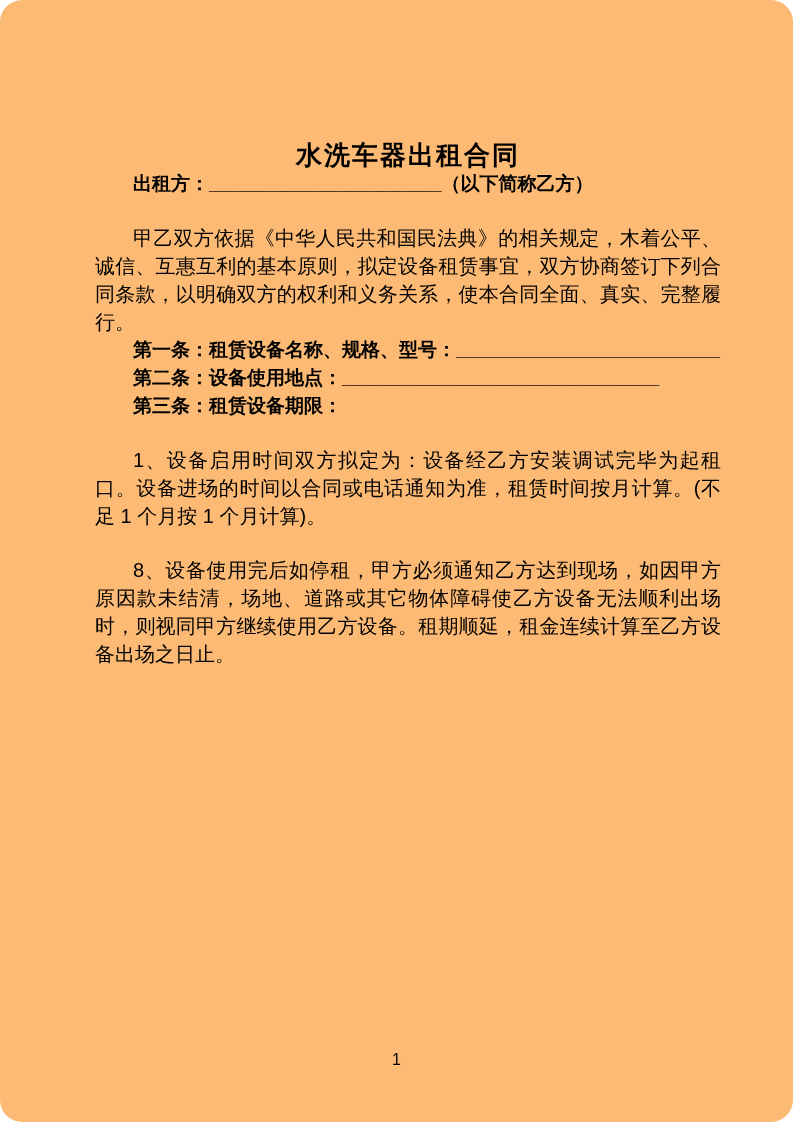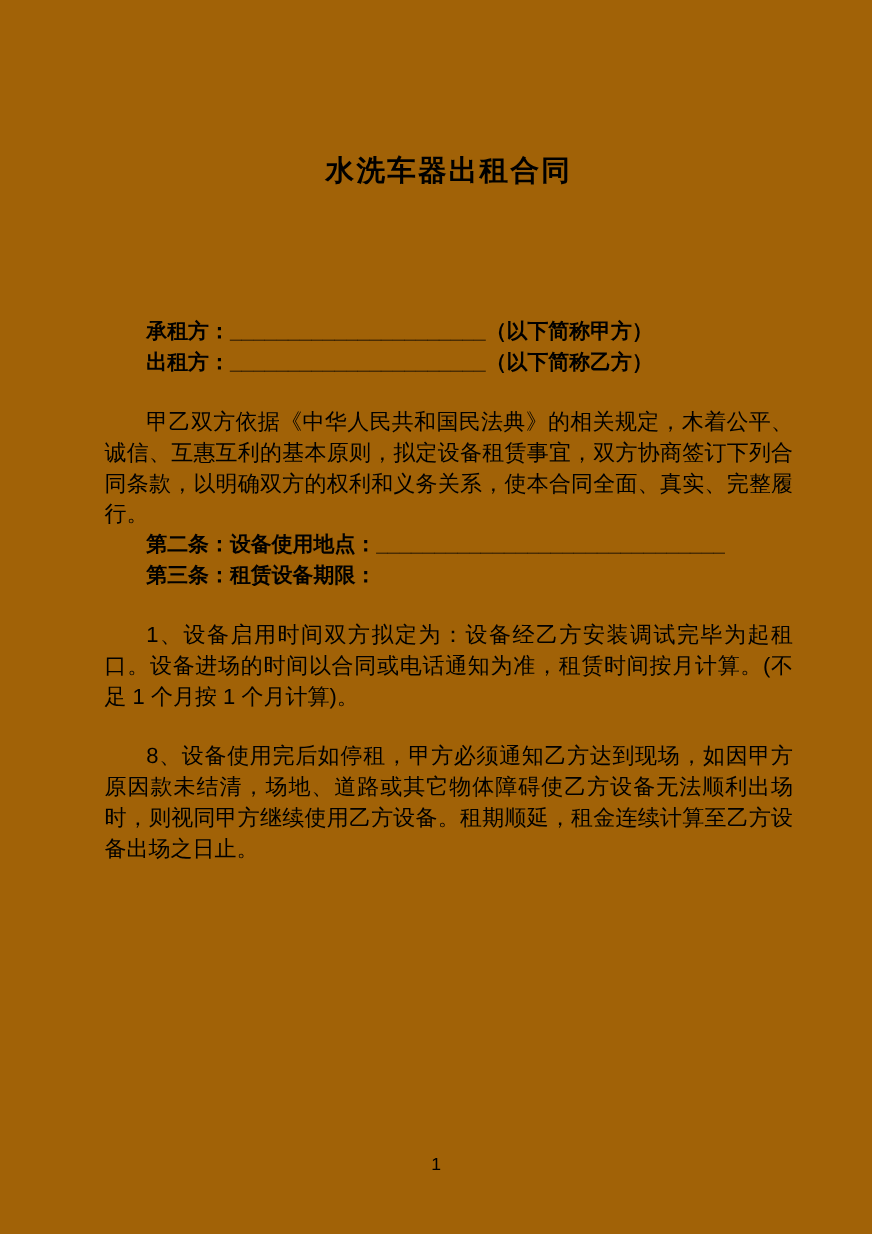--- a/index.html
+++ b/index.html
@@ -1,25 +1,26 @@
 <!DOCTYPE html>
 <html><head>
 <meta charset="utf-8">
 <style>
   * { margin: 0; padding: 0; box-sizing: border-box; }
   html, body { background: #ffffff; }
   .page {
     width: 793px;
     height: 1122px;
-    background: #a16207;
+    background: #fdba74;
     position: relative;
     overflow: hidden;
     font-family: "Liberation Sans", "DejaVu Sans", sans-serif;
     color: #000000;
     margin: 0 auto;
+    border-radius: 22px;
   }
   .content {
     position: absolute;
     top: 0;
     left: 95px;
     width: 626px;
   }
   .doc-title {
     margin-top: 140px;
     font-size: 26px;
@@ -55,26 +56,26 @@
   }
 </style>
 </head>
 <body>
 
 <div class="page">
   <div class="content">
 
     <h1 class="doc-title">水洗车器出租合同</h1>
 
-    <p class="line bold indent party-first"><span>承租方：</span><span class="blank">______________________</span><span>（以下简称甲方）</span></p>
 
     <p class="line bold indent"><span>出租方：</span><span class="blank">______________________</span><span>（以下简称乙方）</span></p>
 
     <p class="para">甲乙双方依据《中华人民共和国民法典》的相关规定，木着公平、诚信、互惠互利的基本原则，拟定设备租赁事宜，双方协商签订下列合同条款，以明确双方的权利和义务关系，使本合同全面、真实、完整履行。</p>
 
+    <p class="line bold indent"><span>第一条：租赁设备名称、规格、型号：</span><span class="blank">_________________________</span></p>
 
     <p class="line bold indent"><span>第二条：设备使用地点：</span><span class="blank">______________________________</span></p>
 
     <p class="line bold indent">第三条：租赁设备期限：</p>
 
 
     <p class="para">1、设备启用时间双方拟定为：设备经乙方安装调试完毕为起租口。设备进场的时间以合同或电话通知为准，租赁时间按月计算。(不足 1 个月按 1 个月计算)。</p>
 
     <p class="para">8、设备使用完后如停租，甲方必须通知乙方达到现场，如因甲方原因款未结清，场地、道路或其它物体障碍使乙方设备无法顺利出场时，则视同甲方继续使用乙方设备。租期顺延，租金连续计算至乙方设备出场之日止。</p>
 

